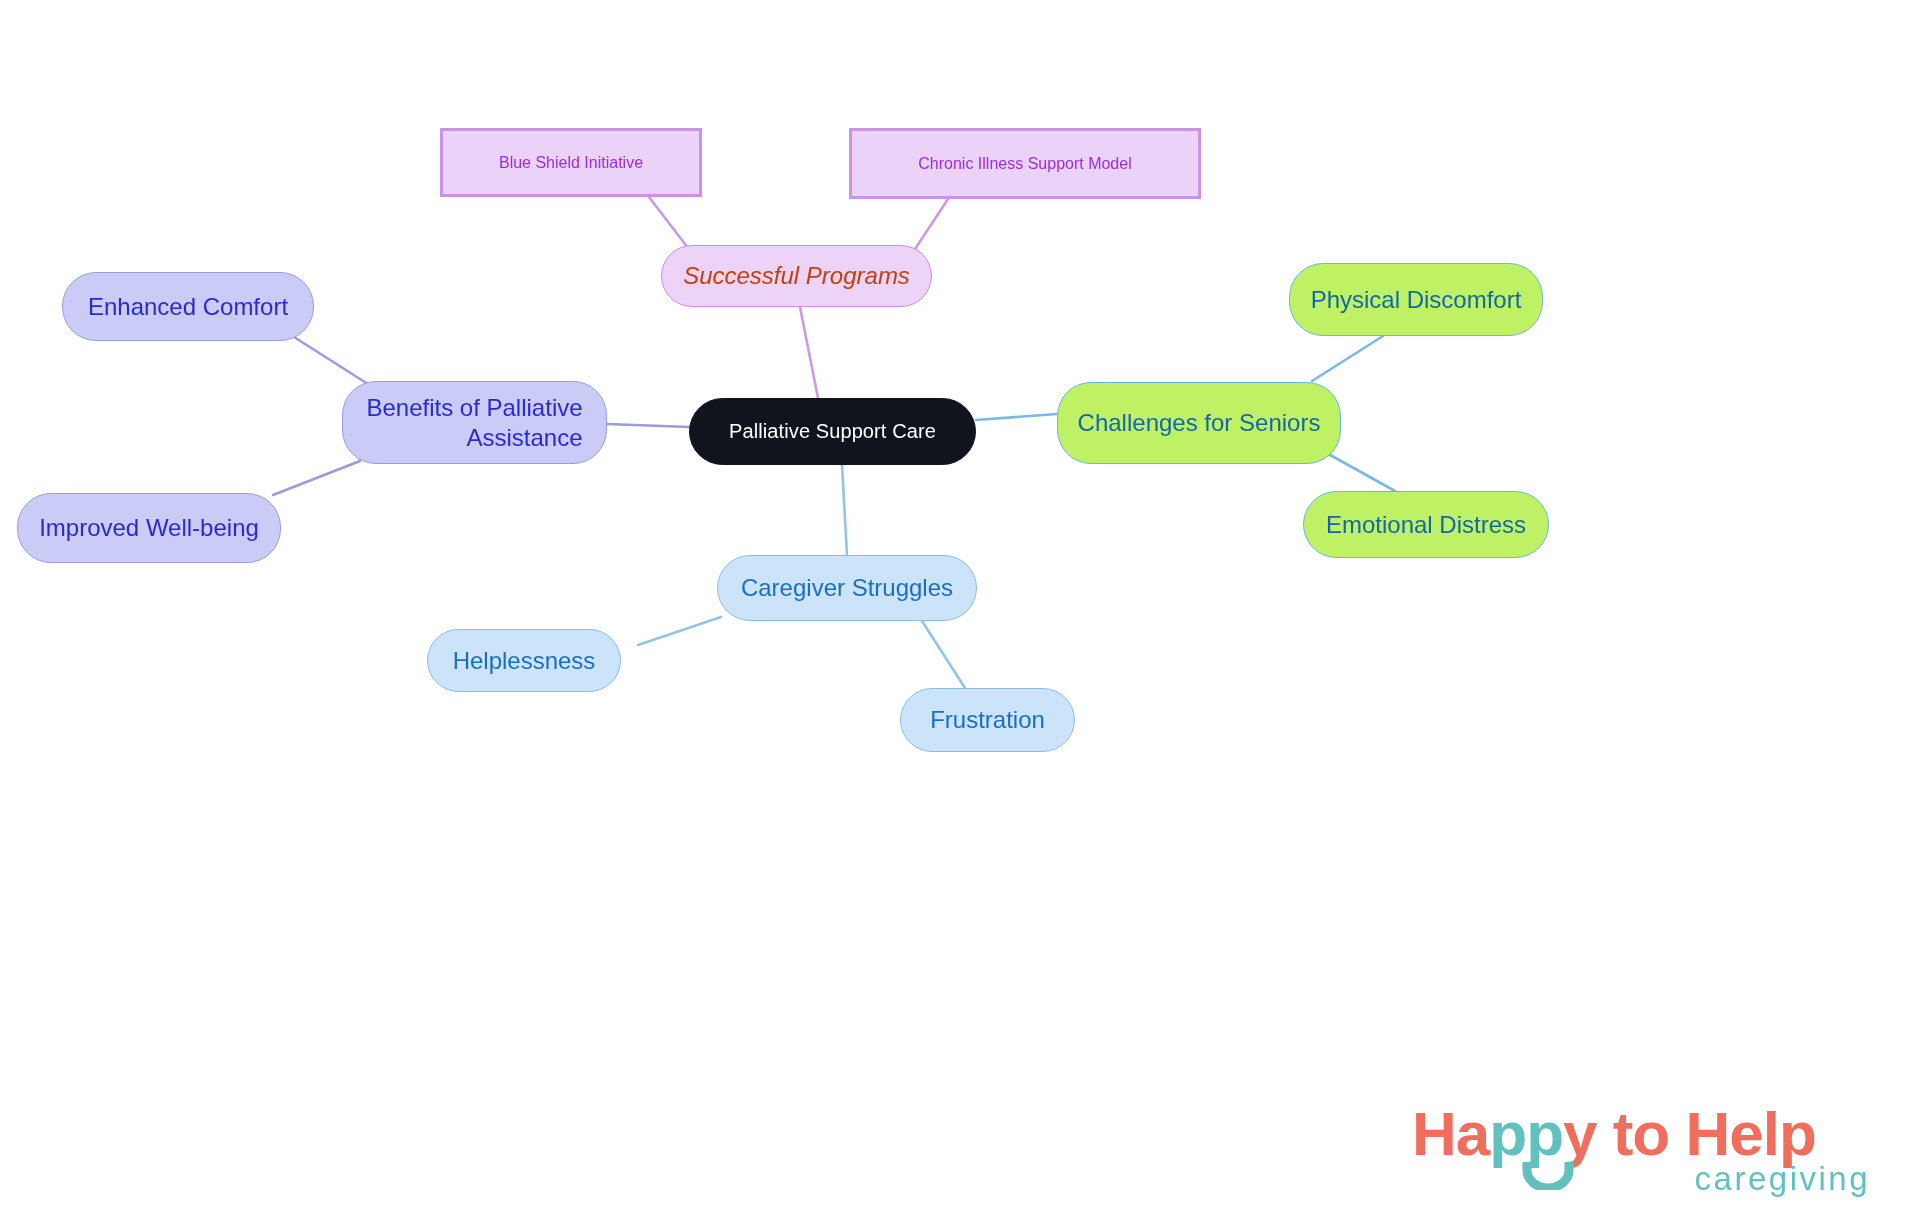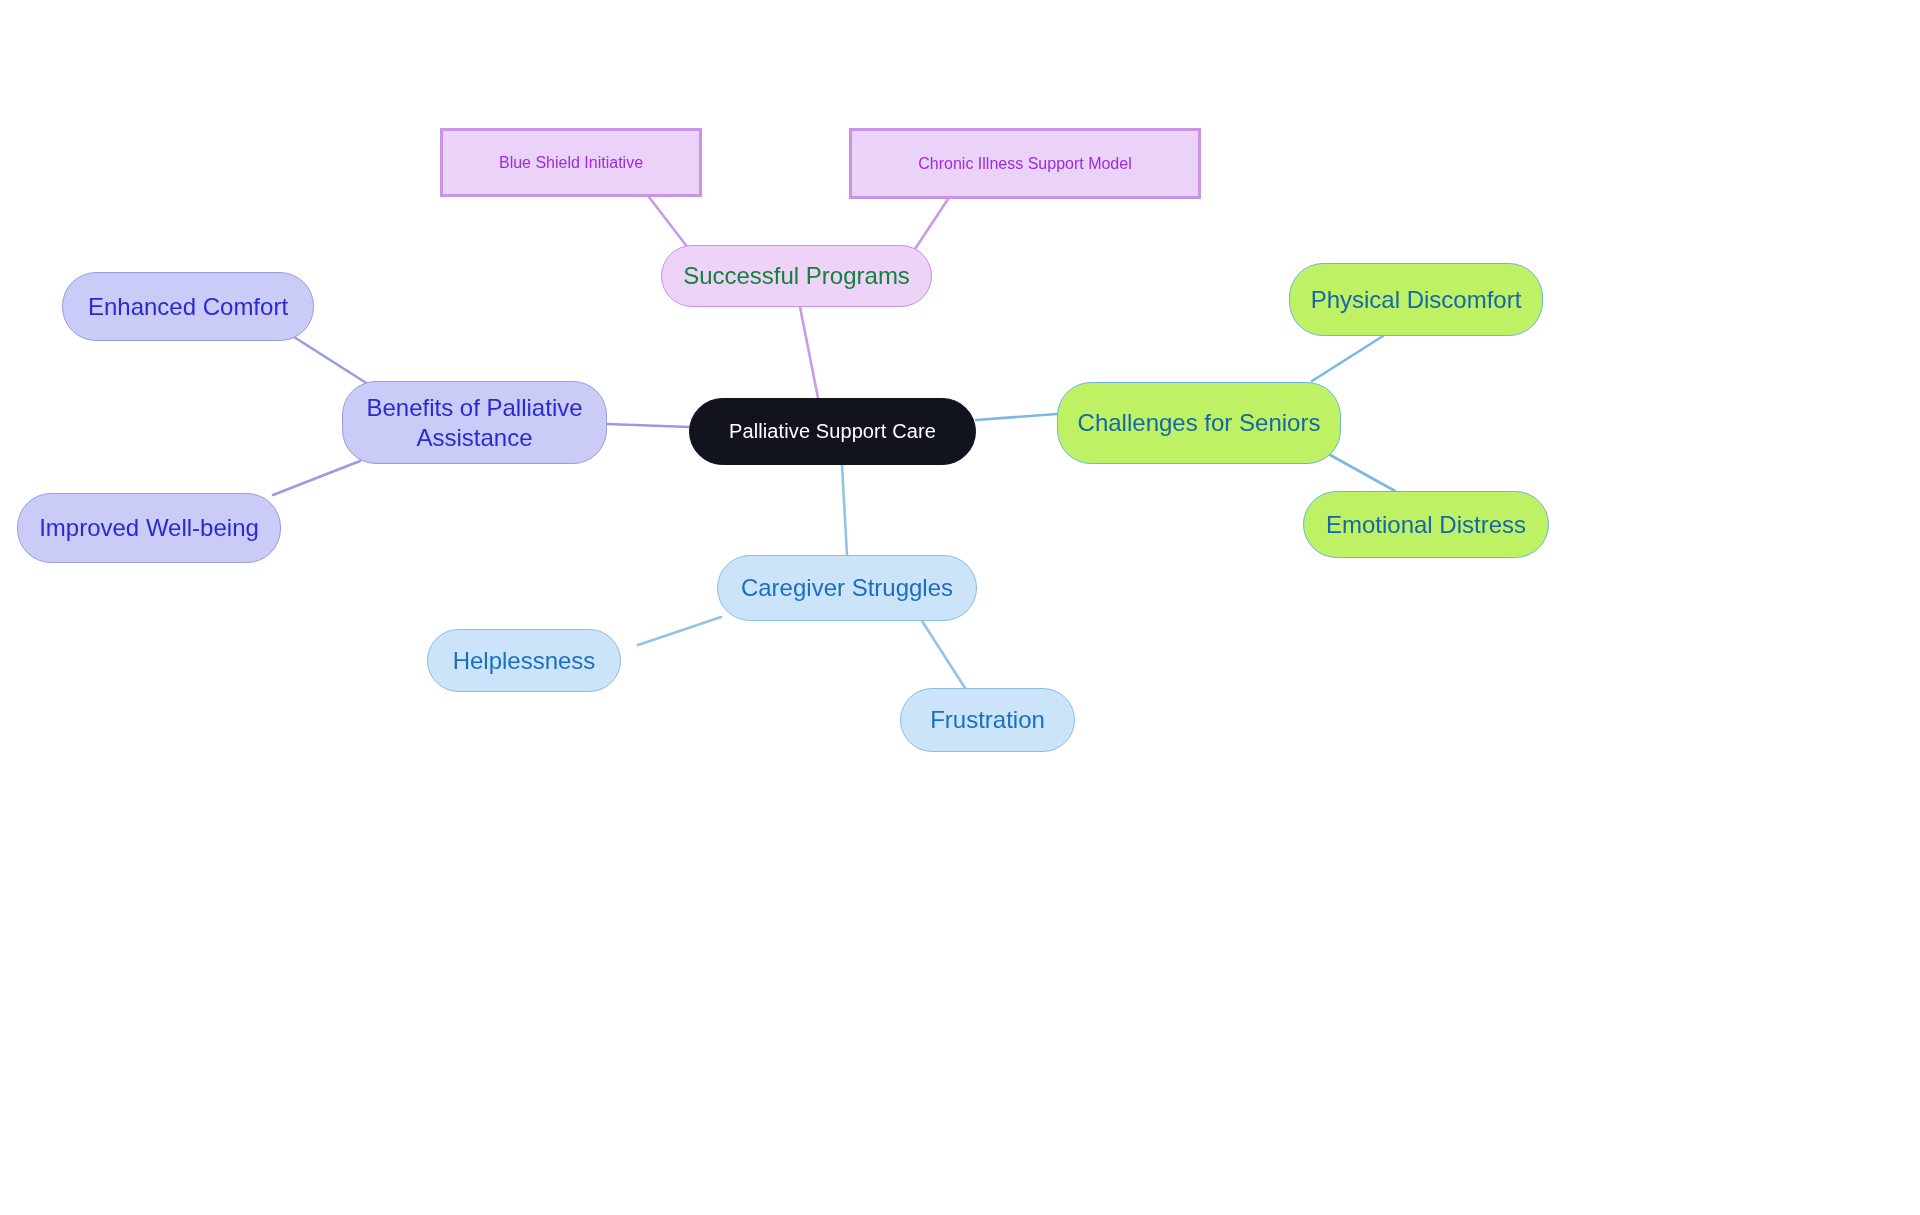--- a/index.html
+++ b/index.html
@@ -30,21 +30,21 @@
     width: 1920px;
     height: 1215px;
     pointer-events: none;
   }
 
   .node {
     position: absolute;
     display: flex;
     align-items: center;
     justify-content: center;
-    text-align: center;
+    text-align: right;
     box-sizing: border-box;
     border-style: solid;
     line-height: 1.24;
     white-space: pre-line;
     padding: 0 14px;
   }
 
   
   .node.root {
     background: #11131d;
@@ -53,23 +53,24 @@
     border-radius: 34px;
     font-size: 20px;
     letter-spacing: 0.1px;
   }
 
   
   .node.purple {
     background: #ecd3f7;
     border-width: 1.4px;
     border-color: #c98fe4;
-    color: #15803d;
+    color: #c2410c;
     border-radius: 34px;
     font-size: 24px;
+    font-style: italic;
   }
   .node.purple-branch {
     background: #ead2f8;
     border-color: #cb93e6;
     color: #9c2dd8;
   }
 
   
   .node.indigo {
     background: #cacbf7;
@@ -168,14 +169,21 @@
       <div class="node indigo" style="left: 62px; top: 272px; width: 252px; height: 69px;"><span>Enhanced Comfort</span></div>
       <div class="node indigo" style="left: 17px; top: 493px; width: 264px; height: 70px;"><span>Improved Well-being</span></div>
       <div class="node blue" style="left: 1057px; top: 382px; width: 284px; height: 82px;"><span>Challenges for Seniors</span></div>
       <div class="node blue" style="left: 1289px; top: 263px; width: 254px; height: 73px;"><span>Physical Discomfort</span></div>
       <div class="node blue" style="left: 1303px; top: 491px; width: 246px; height: 67px;"><span>Emotional Distress</span></div>
       <div class="node paleblue" style="left: 717px; top: 555px; width: 260px; height: 66px;"><span>Caregiver Struggles</span></div>
       <div class="node paleblue" style="left: 427px; top: 629px; width: 194px; height: 63px;"><span>Helplessness</span></div>
       <div class="node paleblue" style="left: 900px; top: 688px; width: 175px; height: 64px;"><span>Frustration</span></div>
     </div>
 
+  <div id="logo">
+    <div class="logo-main"><span>Ha</span><span class="teal">pp</span><span>y to Help</span></div>
+    <svg class="logo-smile" viewBox="0 0 52 30">
+      <path d="M5 2 L5 10 A21 18 0 0 0 47 10 L47 2" fill="none" stroke="#63c1bd" stroke-width="9" stroke-linecap="butt"></path>
+    </svg>
+    <div class="logo-sub">caregiving</div>
+  </div>
 
 </div>
 
 </body></html>

